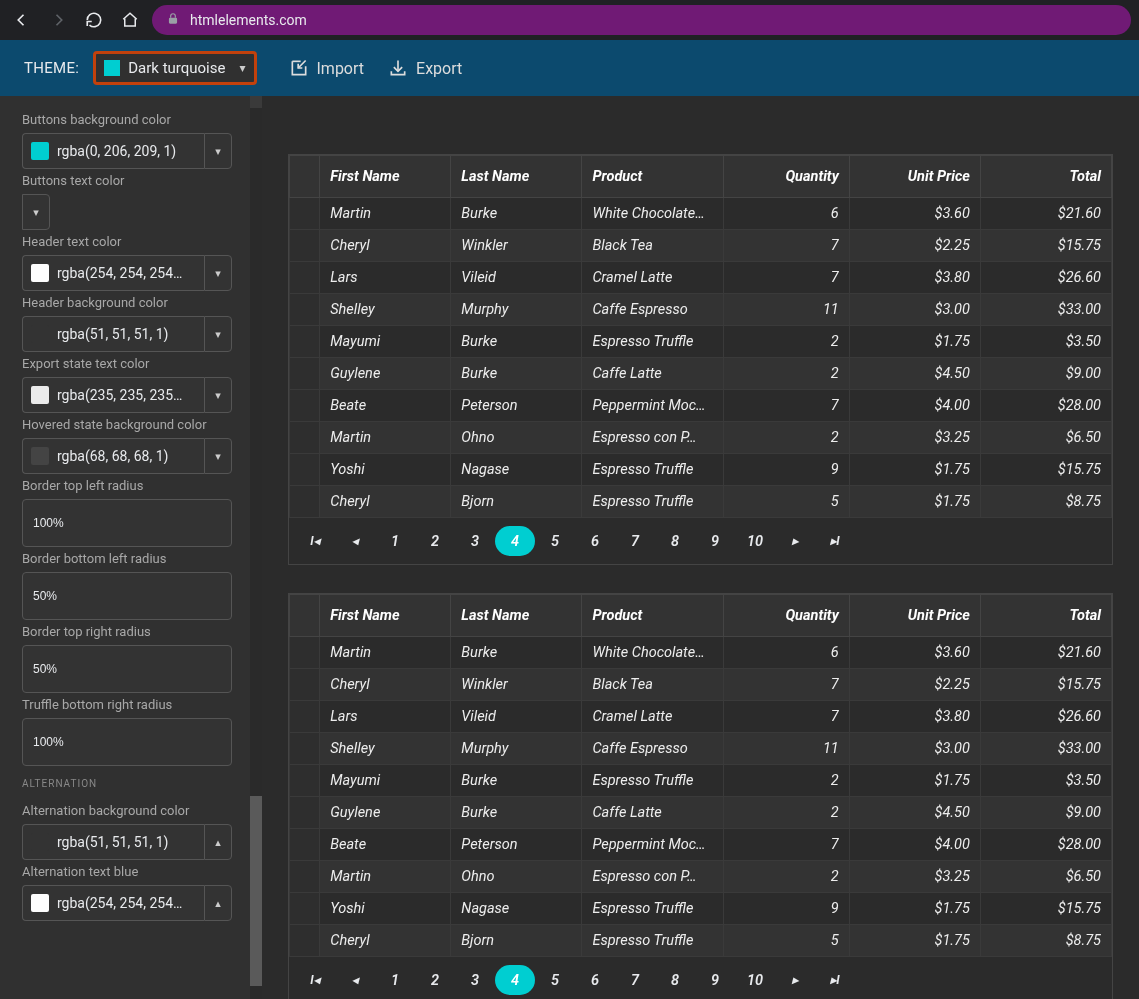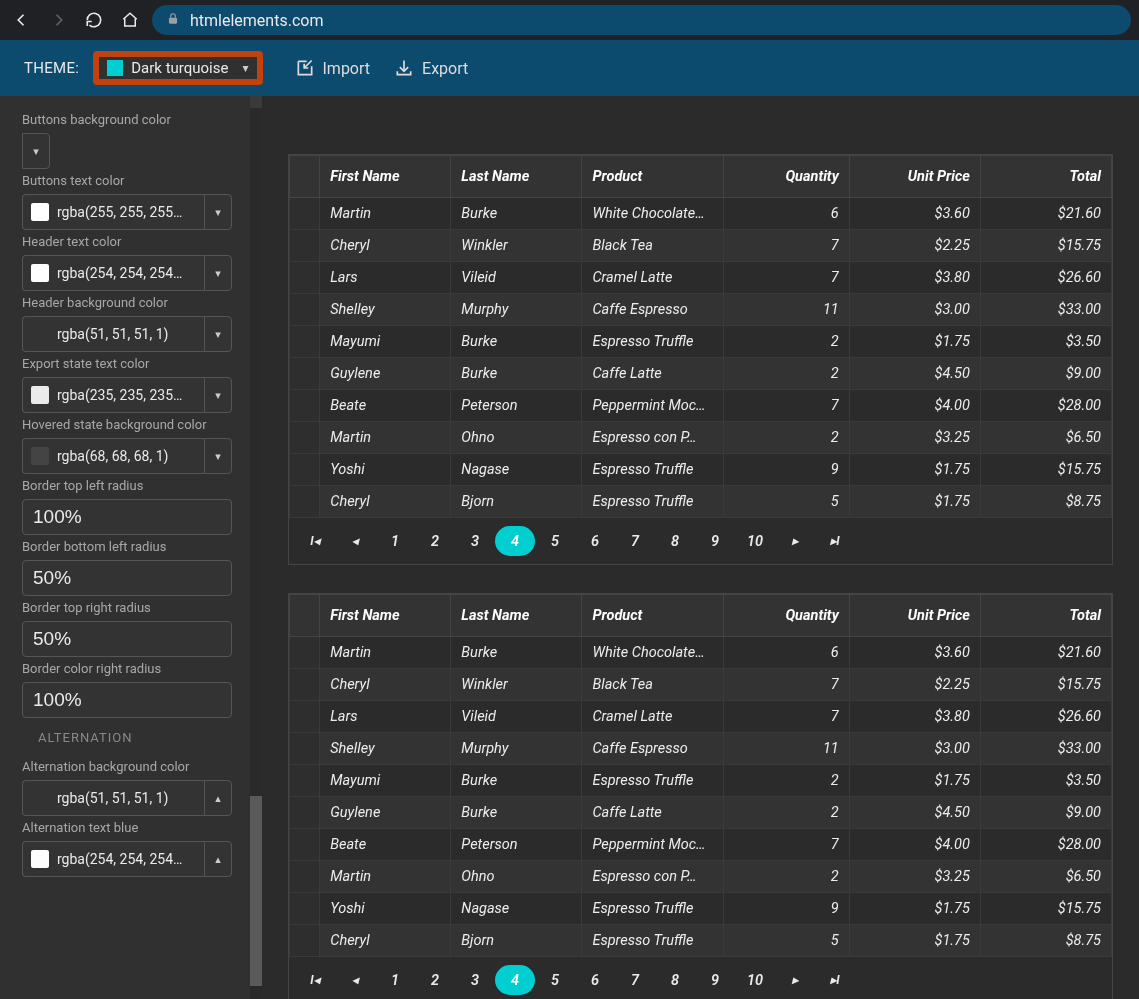--- a/index.html
+++ b/index.html
@@ -22,43 +22,43 @@
   }
   .nav-icon {
     width: 28px; height: 28px;
     display: flex; align-items: center; justify-content: center;
     color: #9aa0a6; cursor: pointer;
     border-radius: 50%;
   }
   .nav-icon.disabled { color: #5f6368; }
   .addr {
     flex: 1; height: 30px;
-    background: #0c4a6e;
+    background: #701a75;
     border-radius: 15px;
     display: flex; align-items: center;
     padding: 0 14px; color: #9aa0a6;
-    font-size: 16px;
+    font-size: 14px;
   }
   .addr .lock { margin-right: 10px; color:#9aa0a6; }
   .addr .host { color: #e8eaed; }
   .addr .path { color: #9aa0a6; }
 
   
   .app-header {
     height: 56px;
     background: #0c4a6e;
     display: flex; align-items: center;
     padding: 0 24px; gap: 14px;
     font-size: 15px;
   }
   .theme-label { color: #e8eaed; letter-spacing: .3px; font-size:15px;}
   .theme-select {
     display: flex; align-items: center;
     background: #303030;
-    border: 6px solid #c2410c;
+    border: 3px solid #c2410c;
     border-radius: 4px;
     height: 34px; padding: 0 8px; gap:8px;
     cursor: pointer;
   }
   .swatch { width:16px; height:16px; background:#00ced1; }
   .chev { font-size:12px; color:#ccc; margin-left:6px;}
   .io-btn { display:flex; align-items:center; gap:8px; color:#ddd; cursor:pointer; font-size:16px; margin-left:10px;}
   .io-btn svg { width:20px; height:20px; fill:none; stroke:#ddd; stroke-width:2; }
 
   
@@ -100,27 +100,27 @@
     overflow:hidden; white-space:nowrap;
   }
   .color-sw { width:18px; height:18px; border-radius:2px; flex-shrink:0;}
   .color-text { color:#e8eaed; font-size:14px; overflow:hidden; text-overflow:ellipsis;}
   .color-dd {
     width:28px; display:flex; align-items:center; justify-content:center;
     background:#333; border:1px solid #555;
     border-radius:0 4px 4px 0; cursor:pointer; color:#ccc; font-size:11px;
   }
   .text-input {
-    width:100%; height:36px;
+    width:100%; height:48px;
     background:#333; border:1px solid #555; border-radius:4px;
-    color:#e8eaed; padding:4px 10px; font-size:19px;
+    color:#e8eaed; padding:4px 10px; font-size:12px;
   }
   .section-title {
-    color:#888; font-size:13px; letter-spacing:1px;
-    margin: 12px 0 14px 16px;
+    color:#888; font-size:10px; letter-spacing:1px;
+    margin: 12px 0 14px 0;
   }
 
   
   .tbl-wrap { border:1px solid #444; margin-bottom:28px; }
   table { width:100%; border-collapse:collapse; font-size:14.5px;}
   th {
     background:#333333; color:#fefefe; font-weight:700;
     padding:10px 10px; text-align:left; border:1px solid #444;
     height:42px;
   }
@@ -217,30 +217,30 @@
     <span>Export</span>
   </div>
 </div>
 
 <div class="layout">
   <div class="sidebar-wrap">
     <div class="sidebar" id="sidebar">
         <div class="ctrl">
           <div class="ctrl-label">Buttons background color</div>
           <div class="color-row">
+            <div class="color-main">
+              <span class="color-sw" style="background: rgb(0, 206, 209);"></span>
+              <span class="color-text">rgba(0, 206, 209, 1)</span>
+            </div>
             <div class="color-dd">▾</div>
           </div>
         </div>
         <div class="ctrl">
           <div class="ctrl-label">Buttons text color</div>
           <div class="color-row">
-            <div class="color-main">
-              <span class="color-sw" style="background: rgb(255, 255, 255);"></span>
-              <span class="color-text">rgba(255, 255, 255…</span>
-            </div>
             <div class="color-dd">▾</div>
           </div>
         </div>
         <div class="ctrl">
           <div class="ctrl-label">Header text color</div>
           <div class="color-row">
             <div class="color-main">
               <span class="color-sw" style="background: rgb(254, 254, 254);"></span>
               <span class="color-text">rgba(254, 254, 254…</span>
             </div>
@@ -273,21 +273,21 @@
             <div class="color-main">
               <span class="color-sw" style="background: rgb(68, 68, 68);"></span>
               <span class="color-text">rgba(68, 68, 68, 1)</span>
             </div>
             <div class="color-dd">▾</div>
           </div>
         </div>
         <div class="ctrl"><div class="ctrl-label">Border top left radius</div><input class="text-input" value="100%" style=""></div>
         <div class="ctrl"><div class="ctrl-label">Border bottom left radius</div><input class="text-input" value="50%" style=""></div>
         <div class="ctrl"><div class="ctrl-label">Border top right radius</div><input class="text-input" value="50%" style=""></div>
-        <div class="ctrl"><div class="ctrl-label">Border color right radius</div><input class="text-input" value="100%" style=""></div>
+        <div class="ctrl"><div class="ctrl-label">Truffle bottom right radius</div><input class="text-input" value="100%" style=""></div>
         <div class="section-title">ALTERNATION</div>
         <div class="ctrl">
           <div class="ctrl-label">Alternation background color</div>
           <div class="color-row">
             <div class="color-main">
               <span class="color-sw" style="background: rgb(51, 51, 51);"></span>
               <span class="color-text">rgba(51, 51, 51, 1)</span>
             </div>
             <div class="color-dd">▴</div>
           </div>

